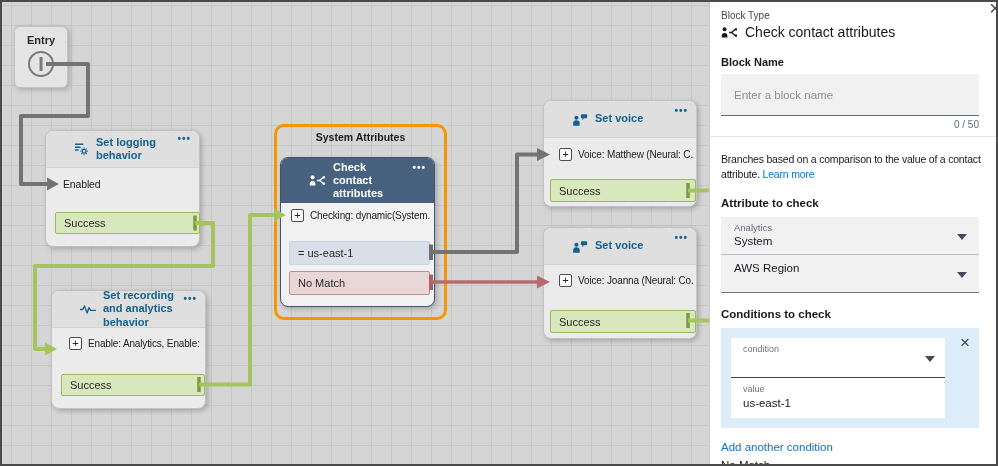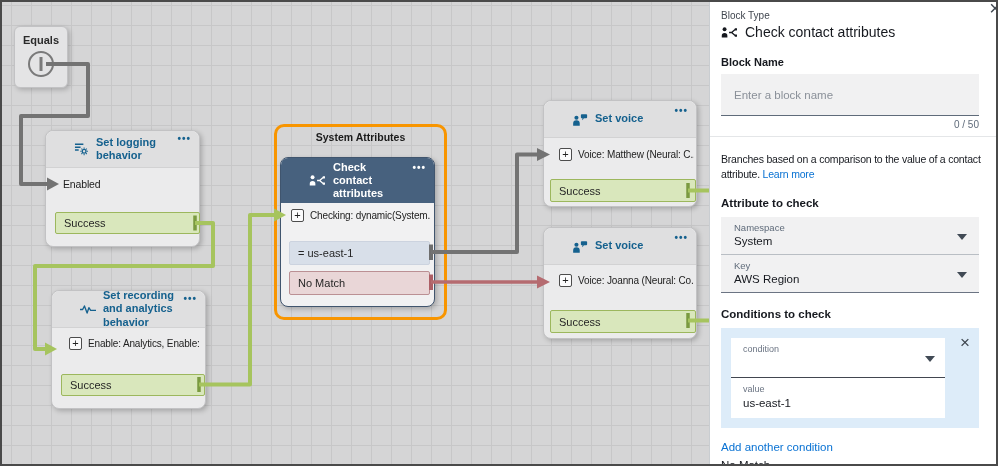--- a/index.html
+++ b/index.html
@@ -89,21 +89,21 @@
 
   <div class="canvas">
 
     <div class="sel-box">
       <div class="sel-cap">
         <div>System Attributes</div>
       </div>
     </div>
 
     <div class="entry">
-      <div class="t">Equals</div>
+      <div class="t">Entry</div>
       <div class="port"></div>
     </div>
 
     <div class="node" style="left:43px;top:128px;width:155px;height:117px;">
       <div class="node-h">
         <span class="icon">
           <svg width="15" height="14" viewBox="0 0 16 15">
               <path d="M1 2.5h9M1 5.5h6M1 8.5h4" stroke="currentColor" stroke-width="1.6"></path>
               <circle cx="10.8" cy="10" r="2" fill="none" stroke="currentColor" stroke-width="1.4"></circle>
               <path d="M10.8 7.2V5.9M10.8 12.8v1.3M8 10H6.7M14.9 10h-1.3M8.8 8l-.9-.9M12.8 12l.9.9M8.8 12l-.9.9M12.8 8l.9-.9" stroke="currentColor" stroke-width="1.1"></path>
@@ -258,26 +258,25 @@
     <div class="p-div"></div>
 
     <div class="p-desc">
       <div>Branches based on a comparison to the value of a contact</div>
       <div><span>attribute. </span><span class="p-link">Learn more</span></div>
     </div>
 
     <div class="p-sec">Attribute to check</div>
 
     <div class="sel ns">
-      <div class="sl">Namespace</div>
+      <div class="sl">Analytics</div>
       <div class="sv">System</div>
       <span class="caret"></span>
     </div>
     <div class="sel key">
-      <div class="sl">Key</div>
       <div class="sv">AWS Region</div>
       <span class="caret"></span>
     </div>
 
     <div class="p-sec">Conditions to check</div>
 
     <div class="cond-card">
       <span class="card-close">×</span>
       <div class="cfield first">
         <div class="sl">condition</div>

